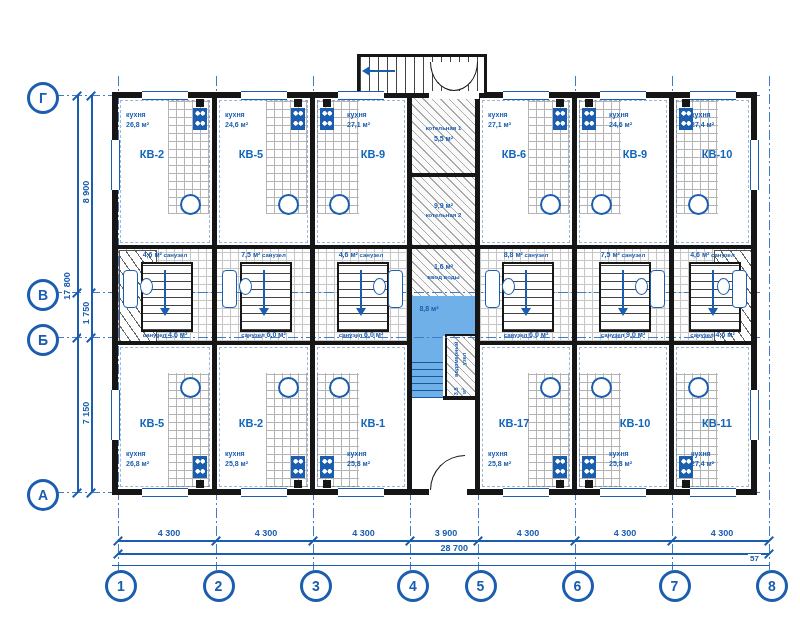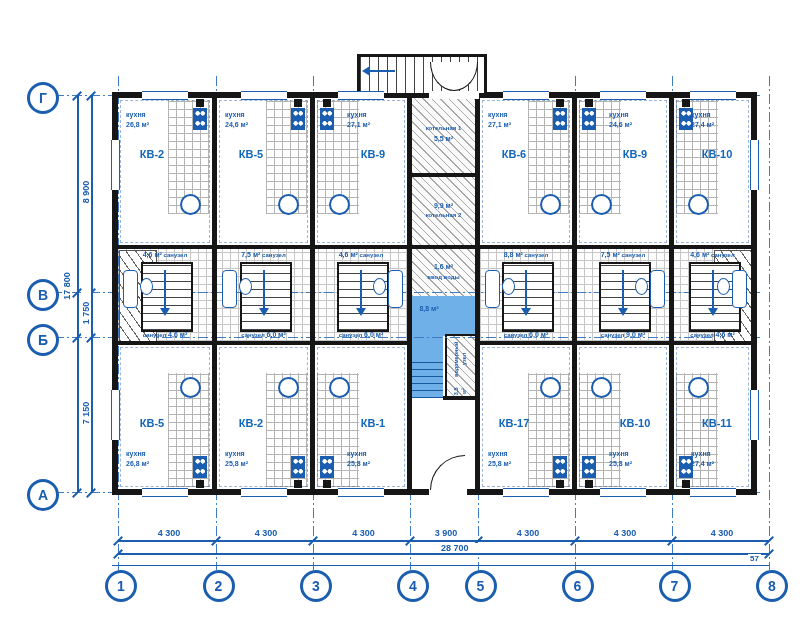--- a/index.html
+++ b/index.html
@@ -300,21 +300,21 @@
       <div class="dlab" style="left: 149px; top: 528px; width: 36px; text-align: center;">4 300</div>
       <div class="dlab" style="left: 246px; top: 528px; width: 36px; text-align: center;">4 300</div>
       <div class="dlab" style="left: 343.5px; top: 528px; width: 36px; text-align: center;">4 300</div>
       <div class="dlab" style="left: 426px; top: 528px; width: 36px; text-align: center;">3 900</div>
       <div class="dlab" style="left: 508px; top: 528px; width: 36px; text-align: center;">4 300</div>
       <div class="dlab" style="left: 605px; top: 528px; width: 36px; text-align: center;">4 300</div>
       <div class="dlab" style="left: 702px; top: 528px; width: 36px; text-align: center;">4 300</div>
       <div class="dim" style="left: 118px; top: 553px; width: 651px; height: 1.5px;"></div>
       <div class="tick" style="left: 112px; top: 553px;"></div>
       <div class="tick" style="left: 763px; top: 553px;"></div>
-      <div class="dlab" style="left: 439px; top: 543px; width: 42px; text-align: left;">28 700</div>
+      <div class="dlab" style="left: 424px; top: 543px; width: 42px; text-align: right;">28 700</div>
       <div class="dim" style="left: 112px; top: 565px; width: 657px; height: 1px;"></div>
       <div class="dlab" style="left: 748px; top: 554px; font-size: 8px;">57</div>
       <div class="dim" style="left: 77px; top: 95px; width: 1.5px; height: 397px;"></div>
       <div class="dim" style="left: 91px; top: 95px; width: 1.5px; height: 397px;"></div>
       <div class="tick" style="left: 85px; top: 95px;"></div>
       <div class="tick" style="left: 71px; top: 95px;"></div>
       <div class="tick" style="left: 85px; top: 292px;"></div>
       <div class="tick" style="left: 71px; top: 292px;"></div>
       <div class="tick" style="left: 85px; top: 337px;"></div>
       <div class="tick" style="left: 71px; top: 337px;"></div>

